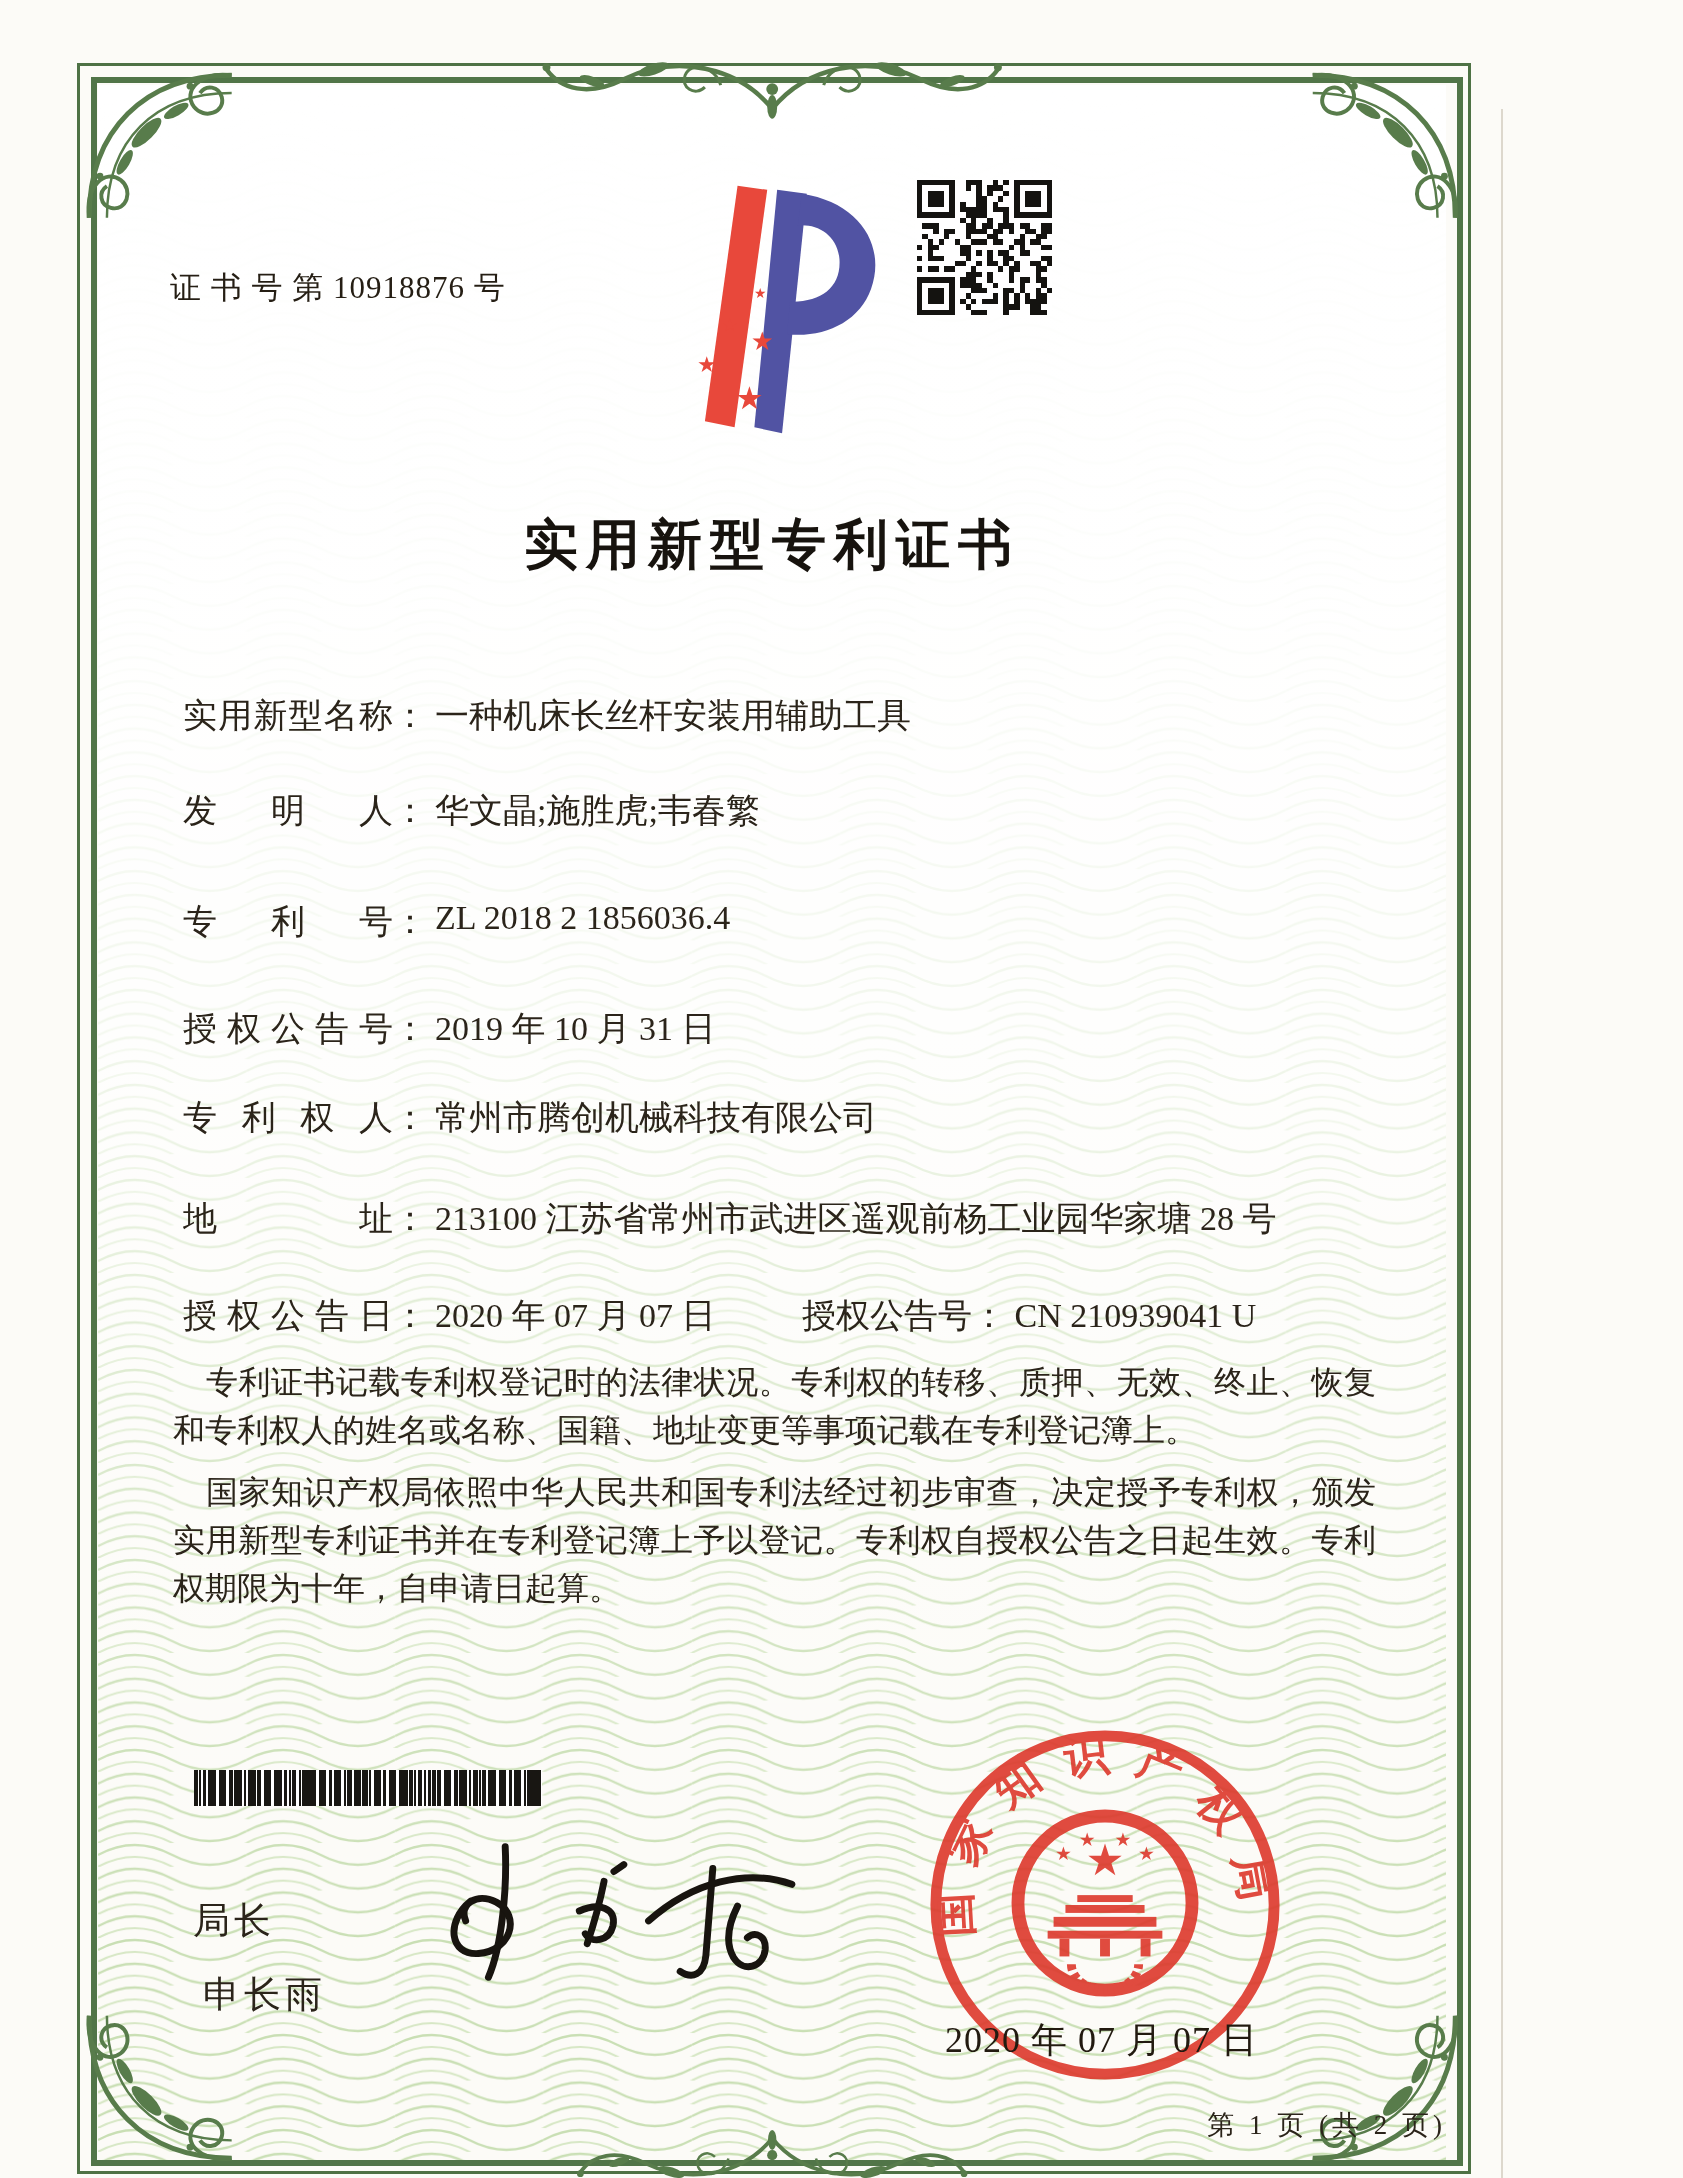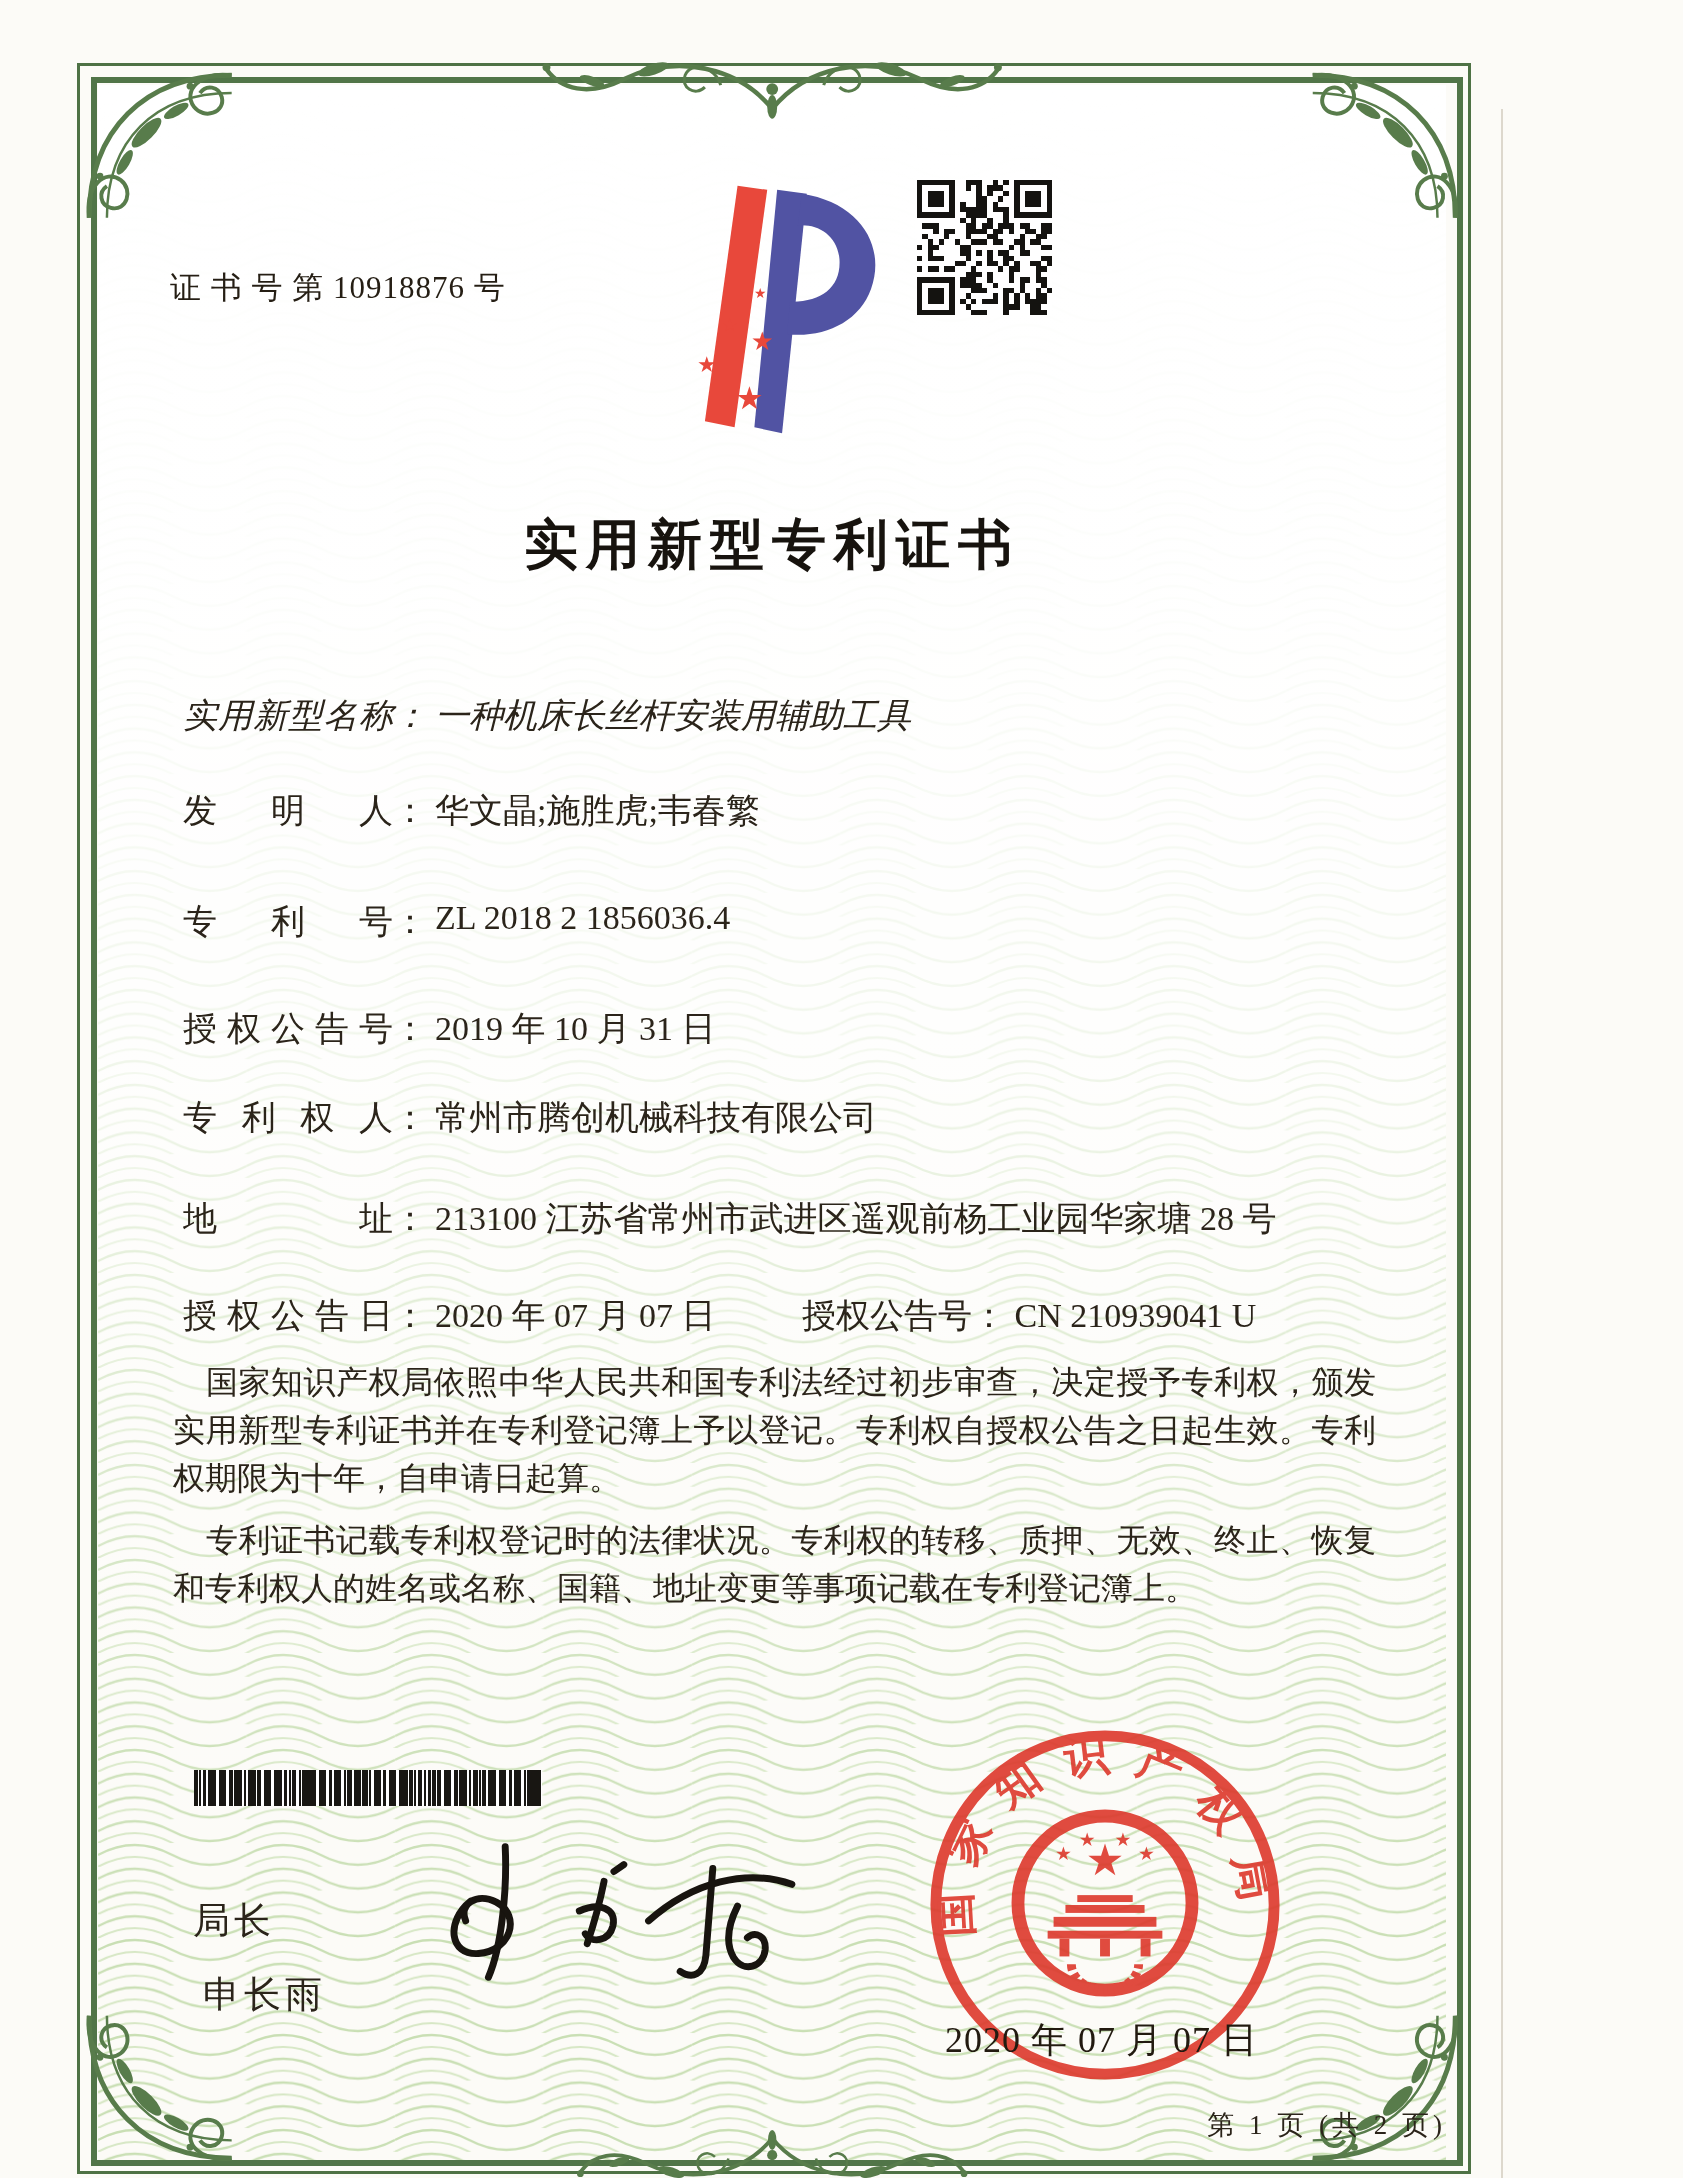--- a/index.html
+++ b/index.html
@@ -20,21 +20,21 @@
   .content{z-index:5;}
   .cert-no{left:170px;top:267px;font-size:31px;letter-spacing:1px;color:#251e14;z-index:5;}
   .logo{left:594px;top:173px;z-index:5;}
   .qr{left:917px;top:180px;z-index:5;}
   .title{left:98px;top:509px;width:1348px;text-align:center;font-size:54px;font-weight:bold;
          letter-spacing:8px;color:#17130e;z-index:5;}
   .row{left:183px;height:44px;font-size:34px;white-space:nowrap;z-index:5;}
   .row .lbl{display:inline-block;width:210px;text-align:justify;text-align-last:justify;vertical-align:top;}
   .row .colon{display:inline-block;vertical-align:top;}
   .row .val{position:absolute;left:252px;top:0;white-space:nowrap;}
-  .r1{top:693px;font-style:italic;} .r2{top:756px;margin-top:32px;} .r3{top:899px;} .r4{top:1006px;}
+  .r1{top:693px;} .r2{top:756px;margin-top:32px;} .r3{top:899px;} .r4{top:1006px;}
   .r5{top:1095px;} .r6{top:1196px;} .r7{top:1293px;}
   .pair2{position:absolute;left:619px;top:0;white-space:nowrap;}
   .paras{left:173px;top:1358px;width:1203px;z-index:5;}
   .para{margin:0 0 14px 0;font-size:32px;line-height:48px;text-align:justify;text-indent:33px;color:#2b241a;}
   .barcode{left:194px;top:1770px;width:348px;height:36px;z-index:5;background-color:#fff;
     background-image:
       repeating-linear-gradient(90deg,#181612 0 2px,transparent 2px 5px),
       repeating-linear-gradient(90deg,#181612 0 3px,transparent 3px 9px),
       repeating-linear-gradient(90deg,#181612 0 4px,transparent 4px 14px);}
   .officer-title{left:193px;top:1896px;font-size:37px;letter-spacing:4px;z-index:5;}
@@ -361,22 +361,22 @@
 <div class="abs row r7">
   <span class="lbl">授权公告日</span><span class="colon">：</span>
   <span class="val">2020 年 07 月 07 日</span>
   <span class="pair2">
     <span>授权公告号</span><span>：</span>
     <span>CN 210939041 U</span>
   </span>
 </div>
 
 <div class="abs paras content">
+  <p class="para">专利证书记载专利权登记时的法律状况。专利权的转移、质押、无效、终止、恢复和专利权人的姓名或名称、国籍、地址变更等事项记载在专利登记簿上。</p>
   <p class="para">国家知识产权局依照中华人民共和国专利法经过初步审查，决定授予专利权，颁发实用新型专利证书并在专利登记簿上予以登记。专利权自授权公告之日起生效。专利权期限为十年，自申请日起算。</p>
-  <p class="para">专利证书记载专利权登记时的法律状况。专利权的转移、质押、无效、终止、恢复和专利权人的姓名或名称、国籍、地址变更等事项记载在专利登记簿上。</p>
 </div>
 
 <div class="abs barcode"></div>
 
 <div class="abs officer-title content">局长</div>
 <div class="abs officer-name content">申长雨</div>
 
 <svg class="abs signature" width="396" height="173" viewBox="0 0 400 175">
   <g fill="none" stroke="#18140f" stroke-width="7" stroke-linecap="round" stroke-linejoin="round">
     <path d="M95,20 C97,60 92,120 78,152"></path>

